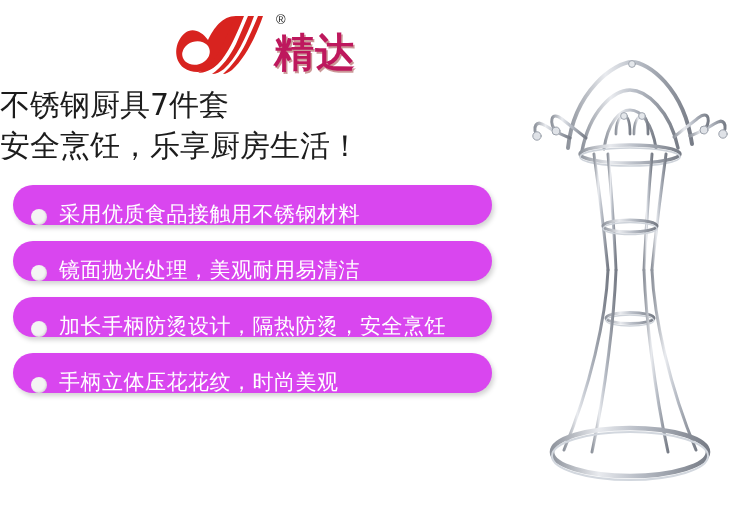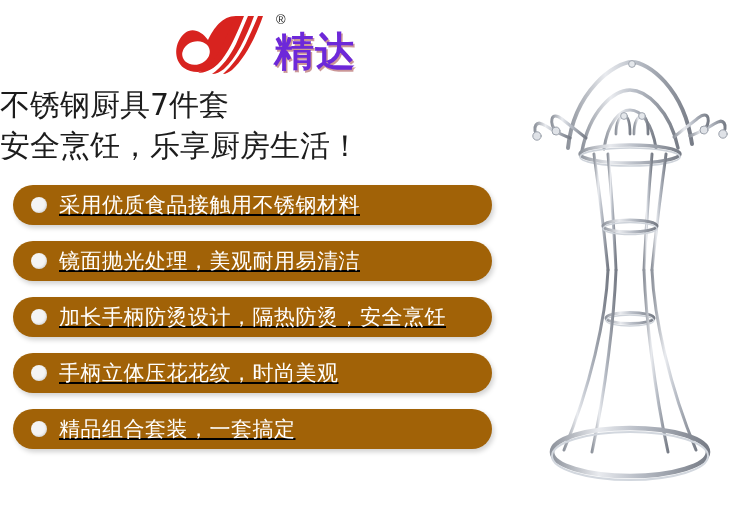--- a/index.html
+++ b/index.html
@@ -17,47 +17,46 @@
     position:absolute;left:170px;top:12px;width:215px;height:66px;
     display:flex;align-items:center;
   }
   .logo-mark{position:relative;width:100px;height:62px;flex:0 0 100px;}
   .logo-mark svg{display:block;}
   .logo-text-wrap{position:relative;margin-left:4px;display:flex;align-items:flex-end;height:62px;}
   .logo-reg{
     position:absolute;left:2px;top:-1px;font-size:13px;color:#222;line-height:1;
   }
   .logo-cn{
-    font-family:Liberation Serif, serif;
-    font-size:40px;font-weight:bold;color:#6d28d9;letter-spacing:1px;
+    font-family:Liberation Sans, sans-serif;
+    font-size:40px;font-weight:bold;color:#be185d;letter-spacing:1px;
     line-height:1;padding-bottom:4px;
     text-shadow:1.5px 1.5px 0 rgba(140,25,25,0.45);
   }
 
   
   .headline{
     position:absolute;left:0;width:520px;text-align:left;
     font-family:"DejaVu Sans","Liberation Sans",sans-serif;
     color:#1c1c1c;font-weight:normal;line-height:1;
     white-space:nowrap;
   }
   #headline1{top:90px;font-size:30px;letter-spacing:0px;}
   #headline2{top:131px;font-size:30px;letter-spacing:0px;}
 
   
   .pills{position:absolute;left:13px;top:185px;width:480px;}
   .pill{
     position:relative;
     height:40px;
     border-radius:20px;
-    background:#a16207;
-    display:flex;align-items:center;
+    background:#d946ef;
+    display:flex;align-items:flex-end;
     margin-bottom:16px;
     box-shadow:2px 3px 5px rgba(0,0,0,0.18);
-    text-decoration:underline;
   }
   .pill-dot{
     flex:0 0 16px;width:16px;height:16px;border-radius:50%;
     background:#f4f4f4;margin-left:18px;margin-right:12px;
     box-shadow:inset -1px -1px 2px rgba(0,0,0,0.12);
   }
   .pill-text{
     font-family:"DejaVu Sans","Liberation Sans",sans-serif;
     font-size:21px;color:#ffffff;line-height:1;white-space:nowrap;
     letter-spacing:0.5px;
@@ -120,24 +119,20 @@
     <div class="pill w3">
       <span class="pill-dot"></span>
       <span class="pill-text">加长手柄防烫设计，隔热防烫，安全烹饪</span>
     </div>
 
     <div class="pill w4">
       <span class="pill-dot"></span>
       <span class="pill-text">手柄立体压花花纹，时尚美观</span>
     </div>
 
-    <div class="pill w5">
-      <span class="pill-dot"></span>
-      <span class="pill-text">精品组合套装，一套搞定</span>
-    </div>
 
   </div>
 
   <div class="product">
     <svg width="242" height="490" viewBox="0 0 242 490" xmlns="http://www.w3.org/2000/svg">
       <defs>
         <linearGradient id="wire" x1="0" y1="0" x2="1" y2="0">
           <stop offset="0%" stop-color="#8f949d"></stop>
           <stop offset="30%" stop-color="#e9ebef"></stop>
           <stop offset="55%" stop-color="#b9bec7"></stop>

